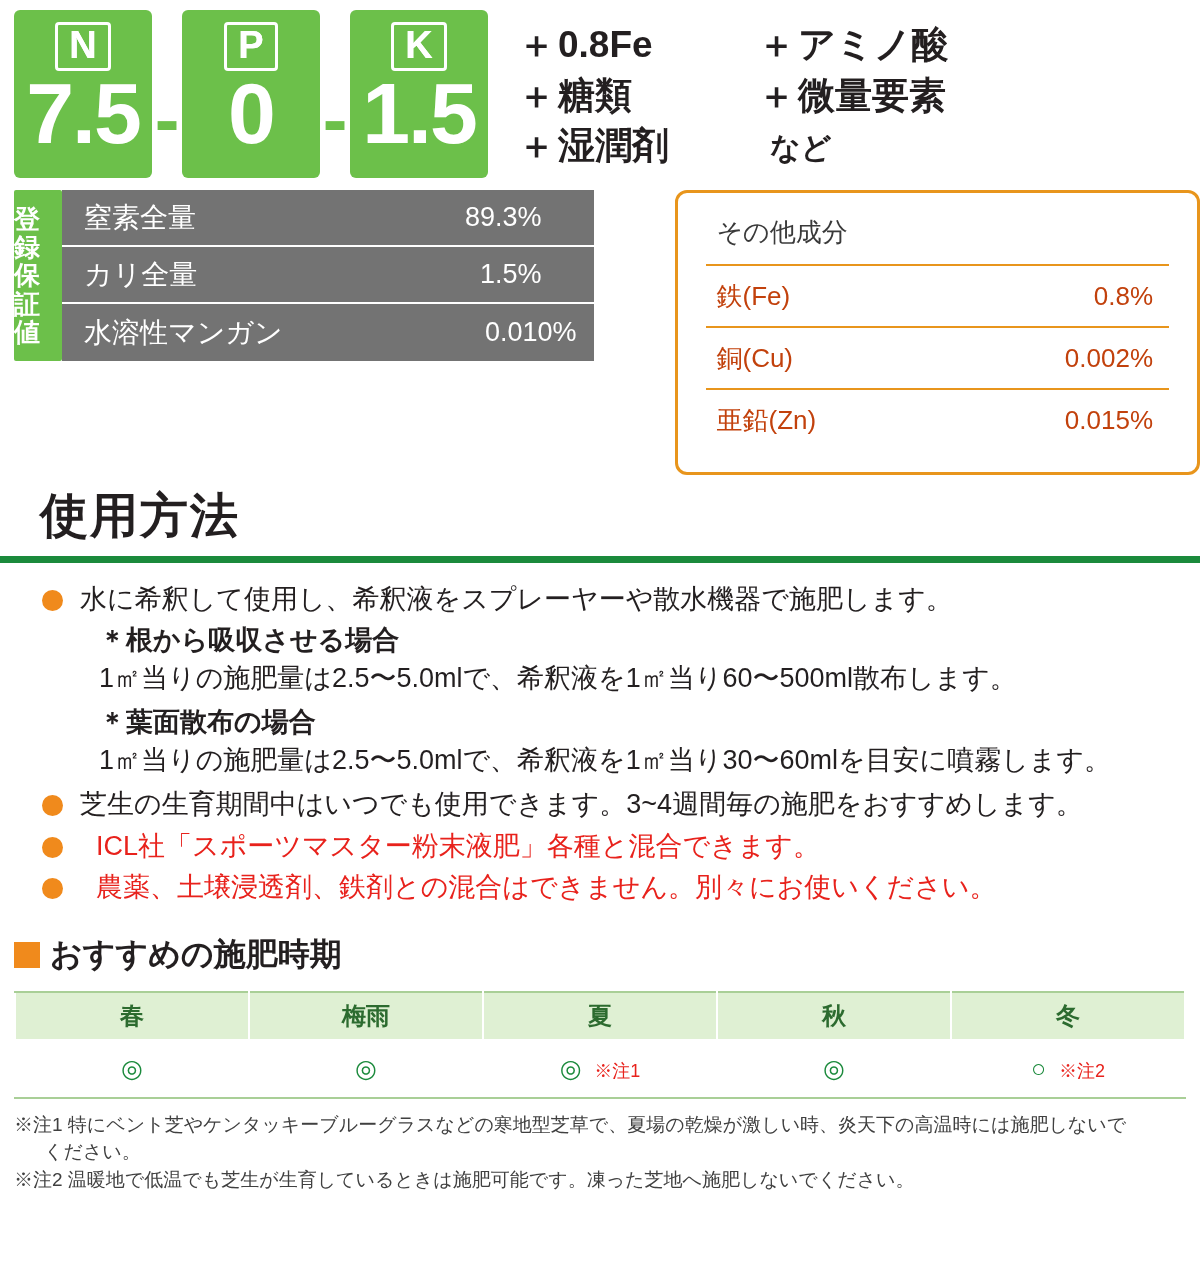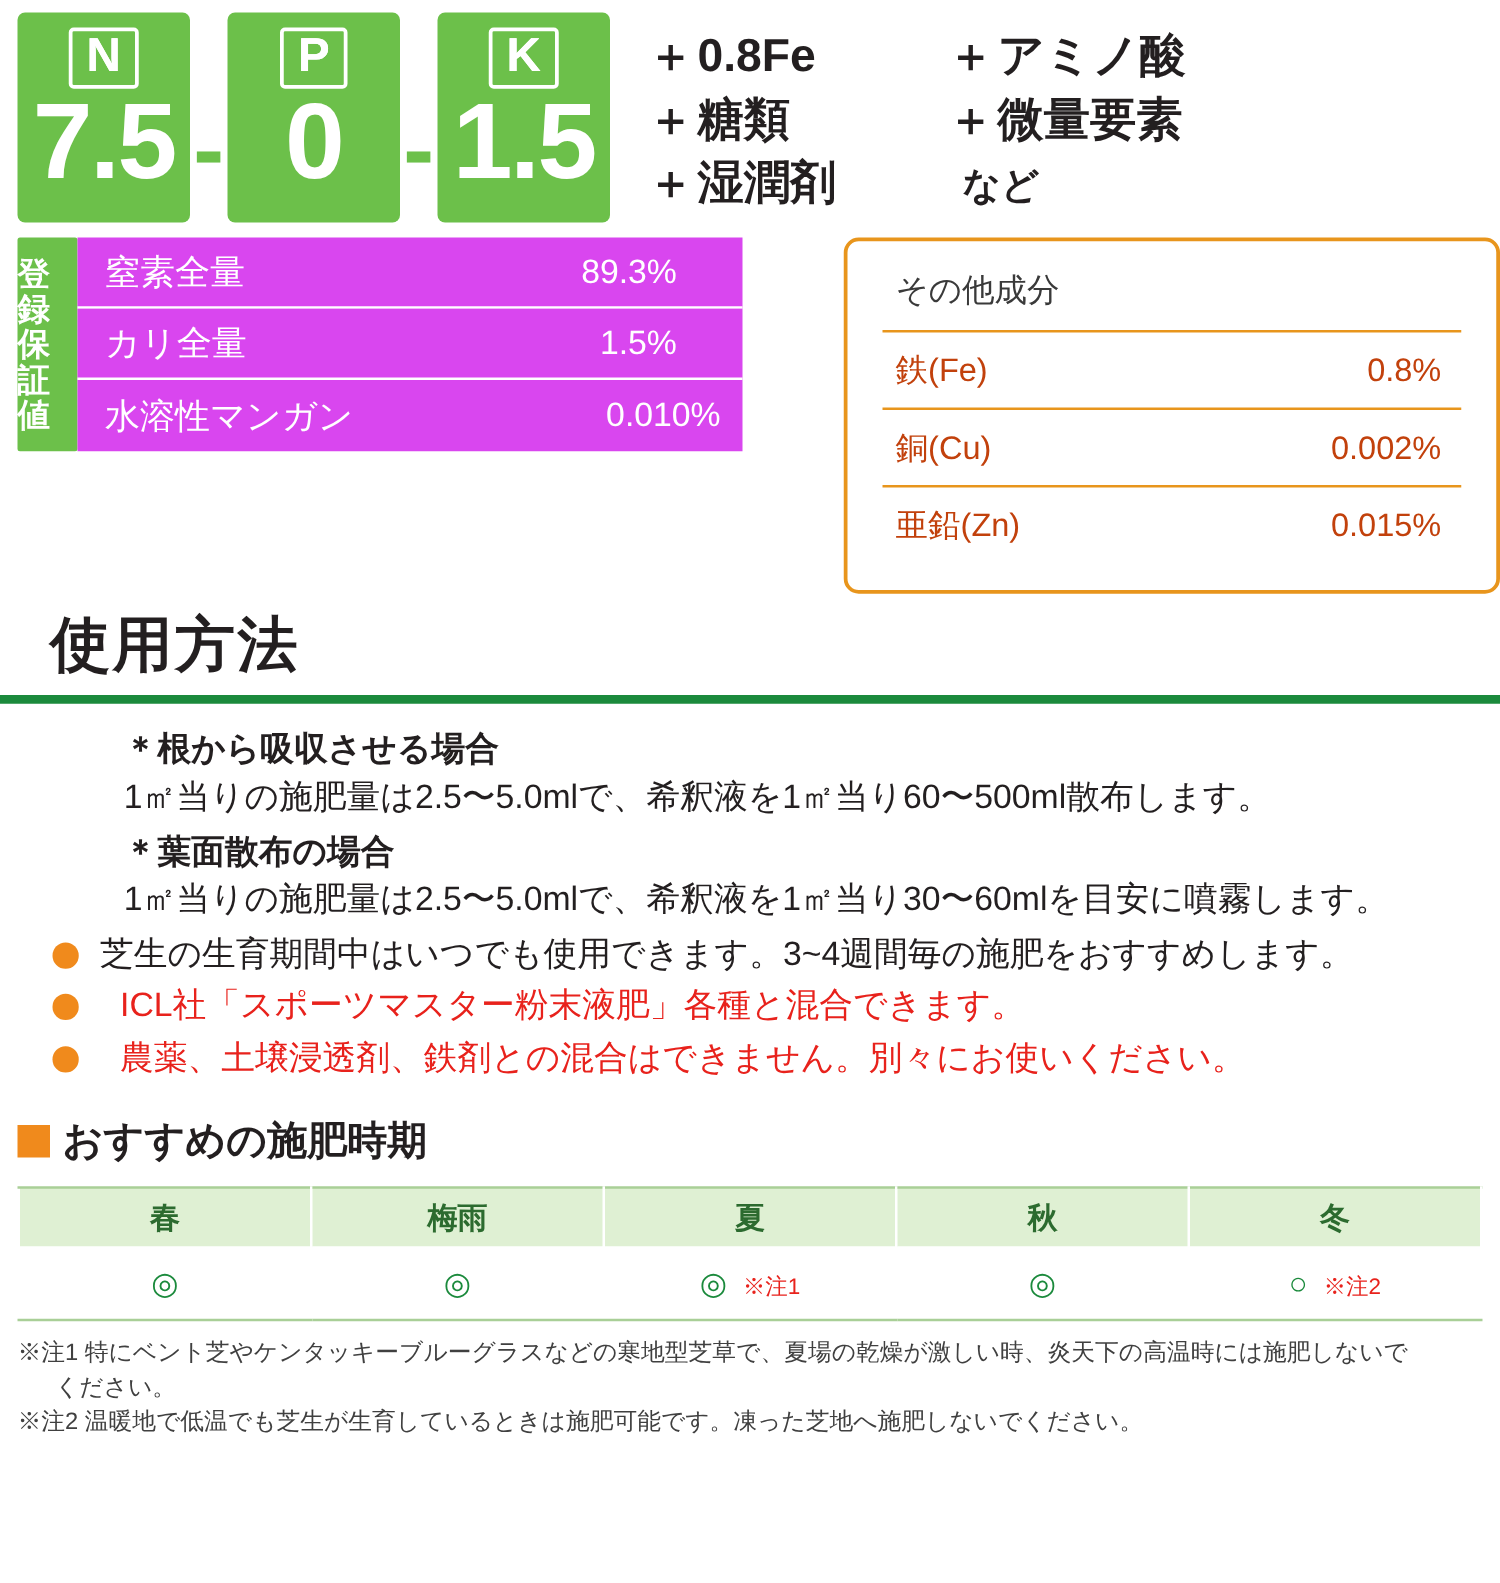--- a/index.html
+++ b/index.html
@@ -125,21 +125,21 @@
     line-height: 1.08;
     border-radius: 2px;
   }
   .guarantee-rows {
     flex: 1;
   }
   .g-row {
     display: flex;
     align-items: center;
     height: 57px;
-    background: #d946ef;
+    background: #737373;
     color: #ffffff;
     border-bottom: 2px solid #ffffff;
     padding: 0 18px 0 22px;
     box-sizing: border-box;
     font-size: 28px;
   }
   .g-row:last-child { border-bottom: none; }
   .g-name { flex: 1; }
   .g-val { font-size: 27px; }
   .g-val-1 { padding-right: 35px; }
@@ -356,20 +356,24 @@
       <span class="o-val">0.015%</span>
     </div>
   </div>
 </div>
 
 <div>
   <div class="usage-title">使用方法</div>
   <div class="usage-rule"></div>
 
   <div class="usage-list">
+    <div class="u-bullet-line">
+      <span class="dot"></span>
+      <span class="u-text">水に希釈して使用し、希釈液をスプレーヤーや散水機器で施肥します。</span>
+    </div>
 
     <div class="u-sub">
       <div class="u-sub-head">＊根から吸収させる場合</div>
       <div class="u-sub-body">1㎡当りの施肥量は2.5〜5.0mlで、希釈液を1㎡当り60〜500ml散布します。</div>
       <div class="u-sub-head">＊葉面散布の場合</div>
       <div class="u-sub-body">1㎡当りの施肥量は2.5〜5.0mlで、希釈液を1㎡当り30〜60mlを目安に噴霧します。</div>
     </div>
 
     <div class="u-bullet-line">
       <span class="dot"></span>

